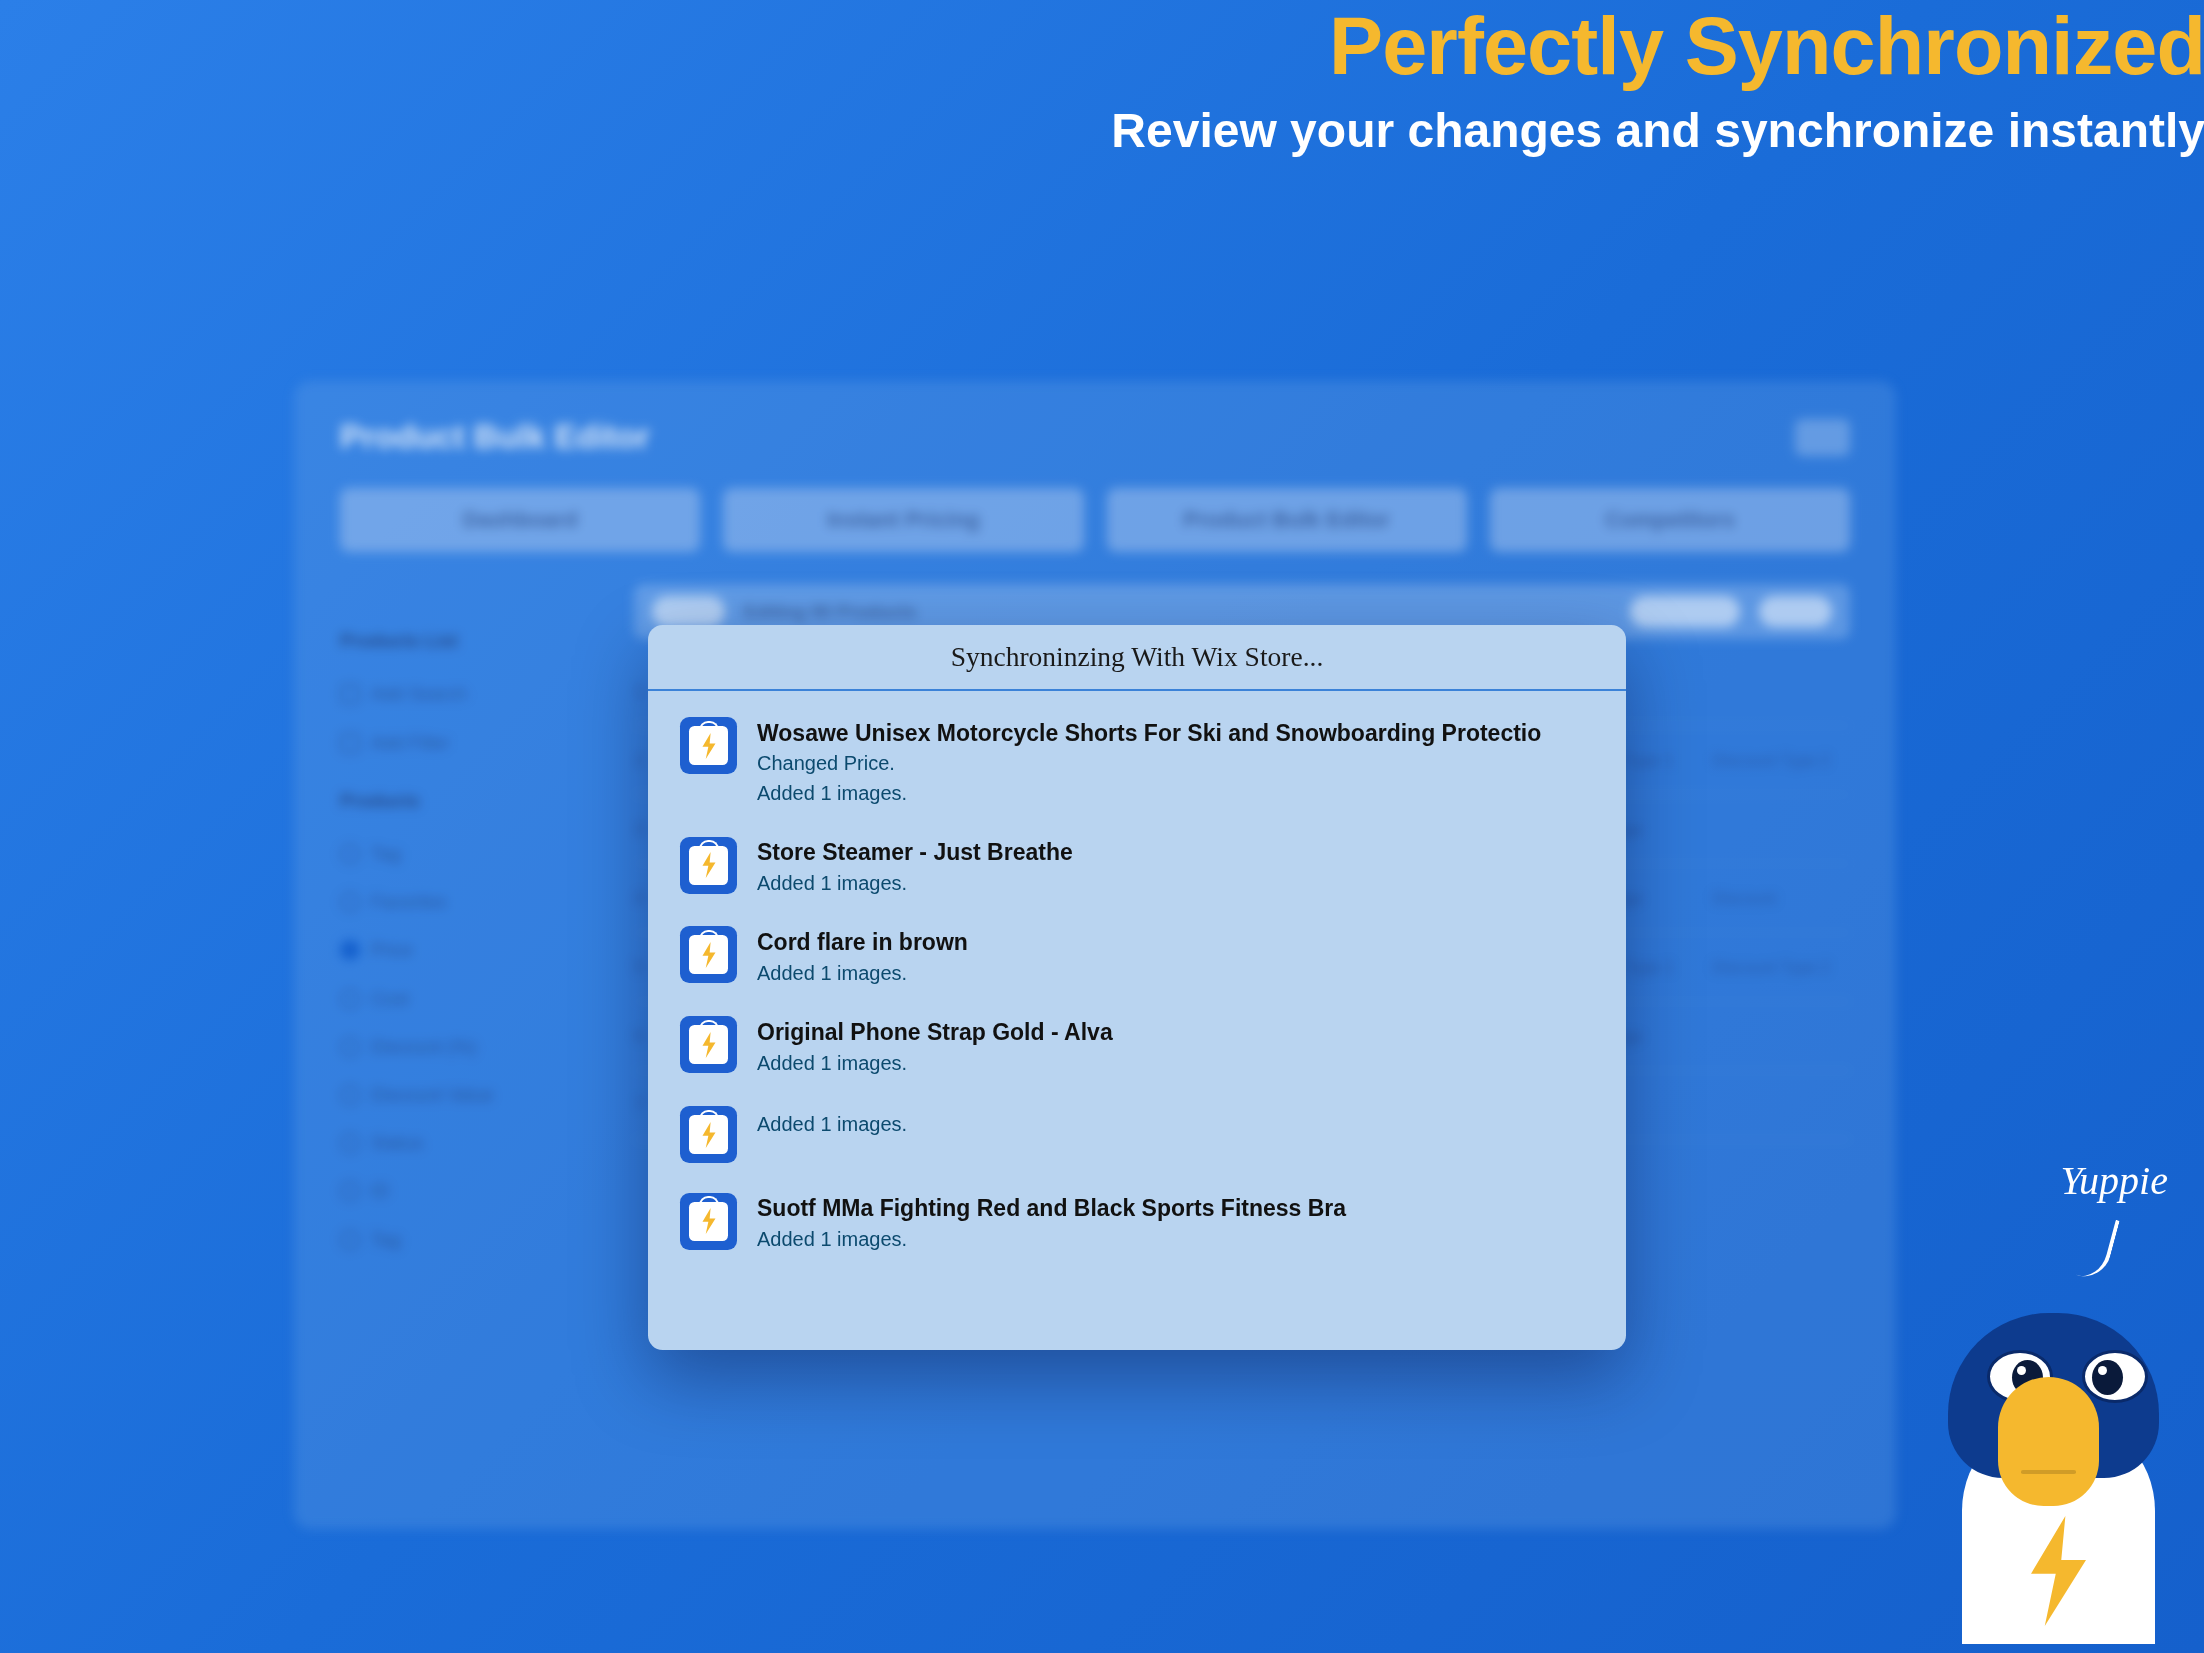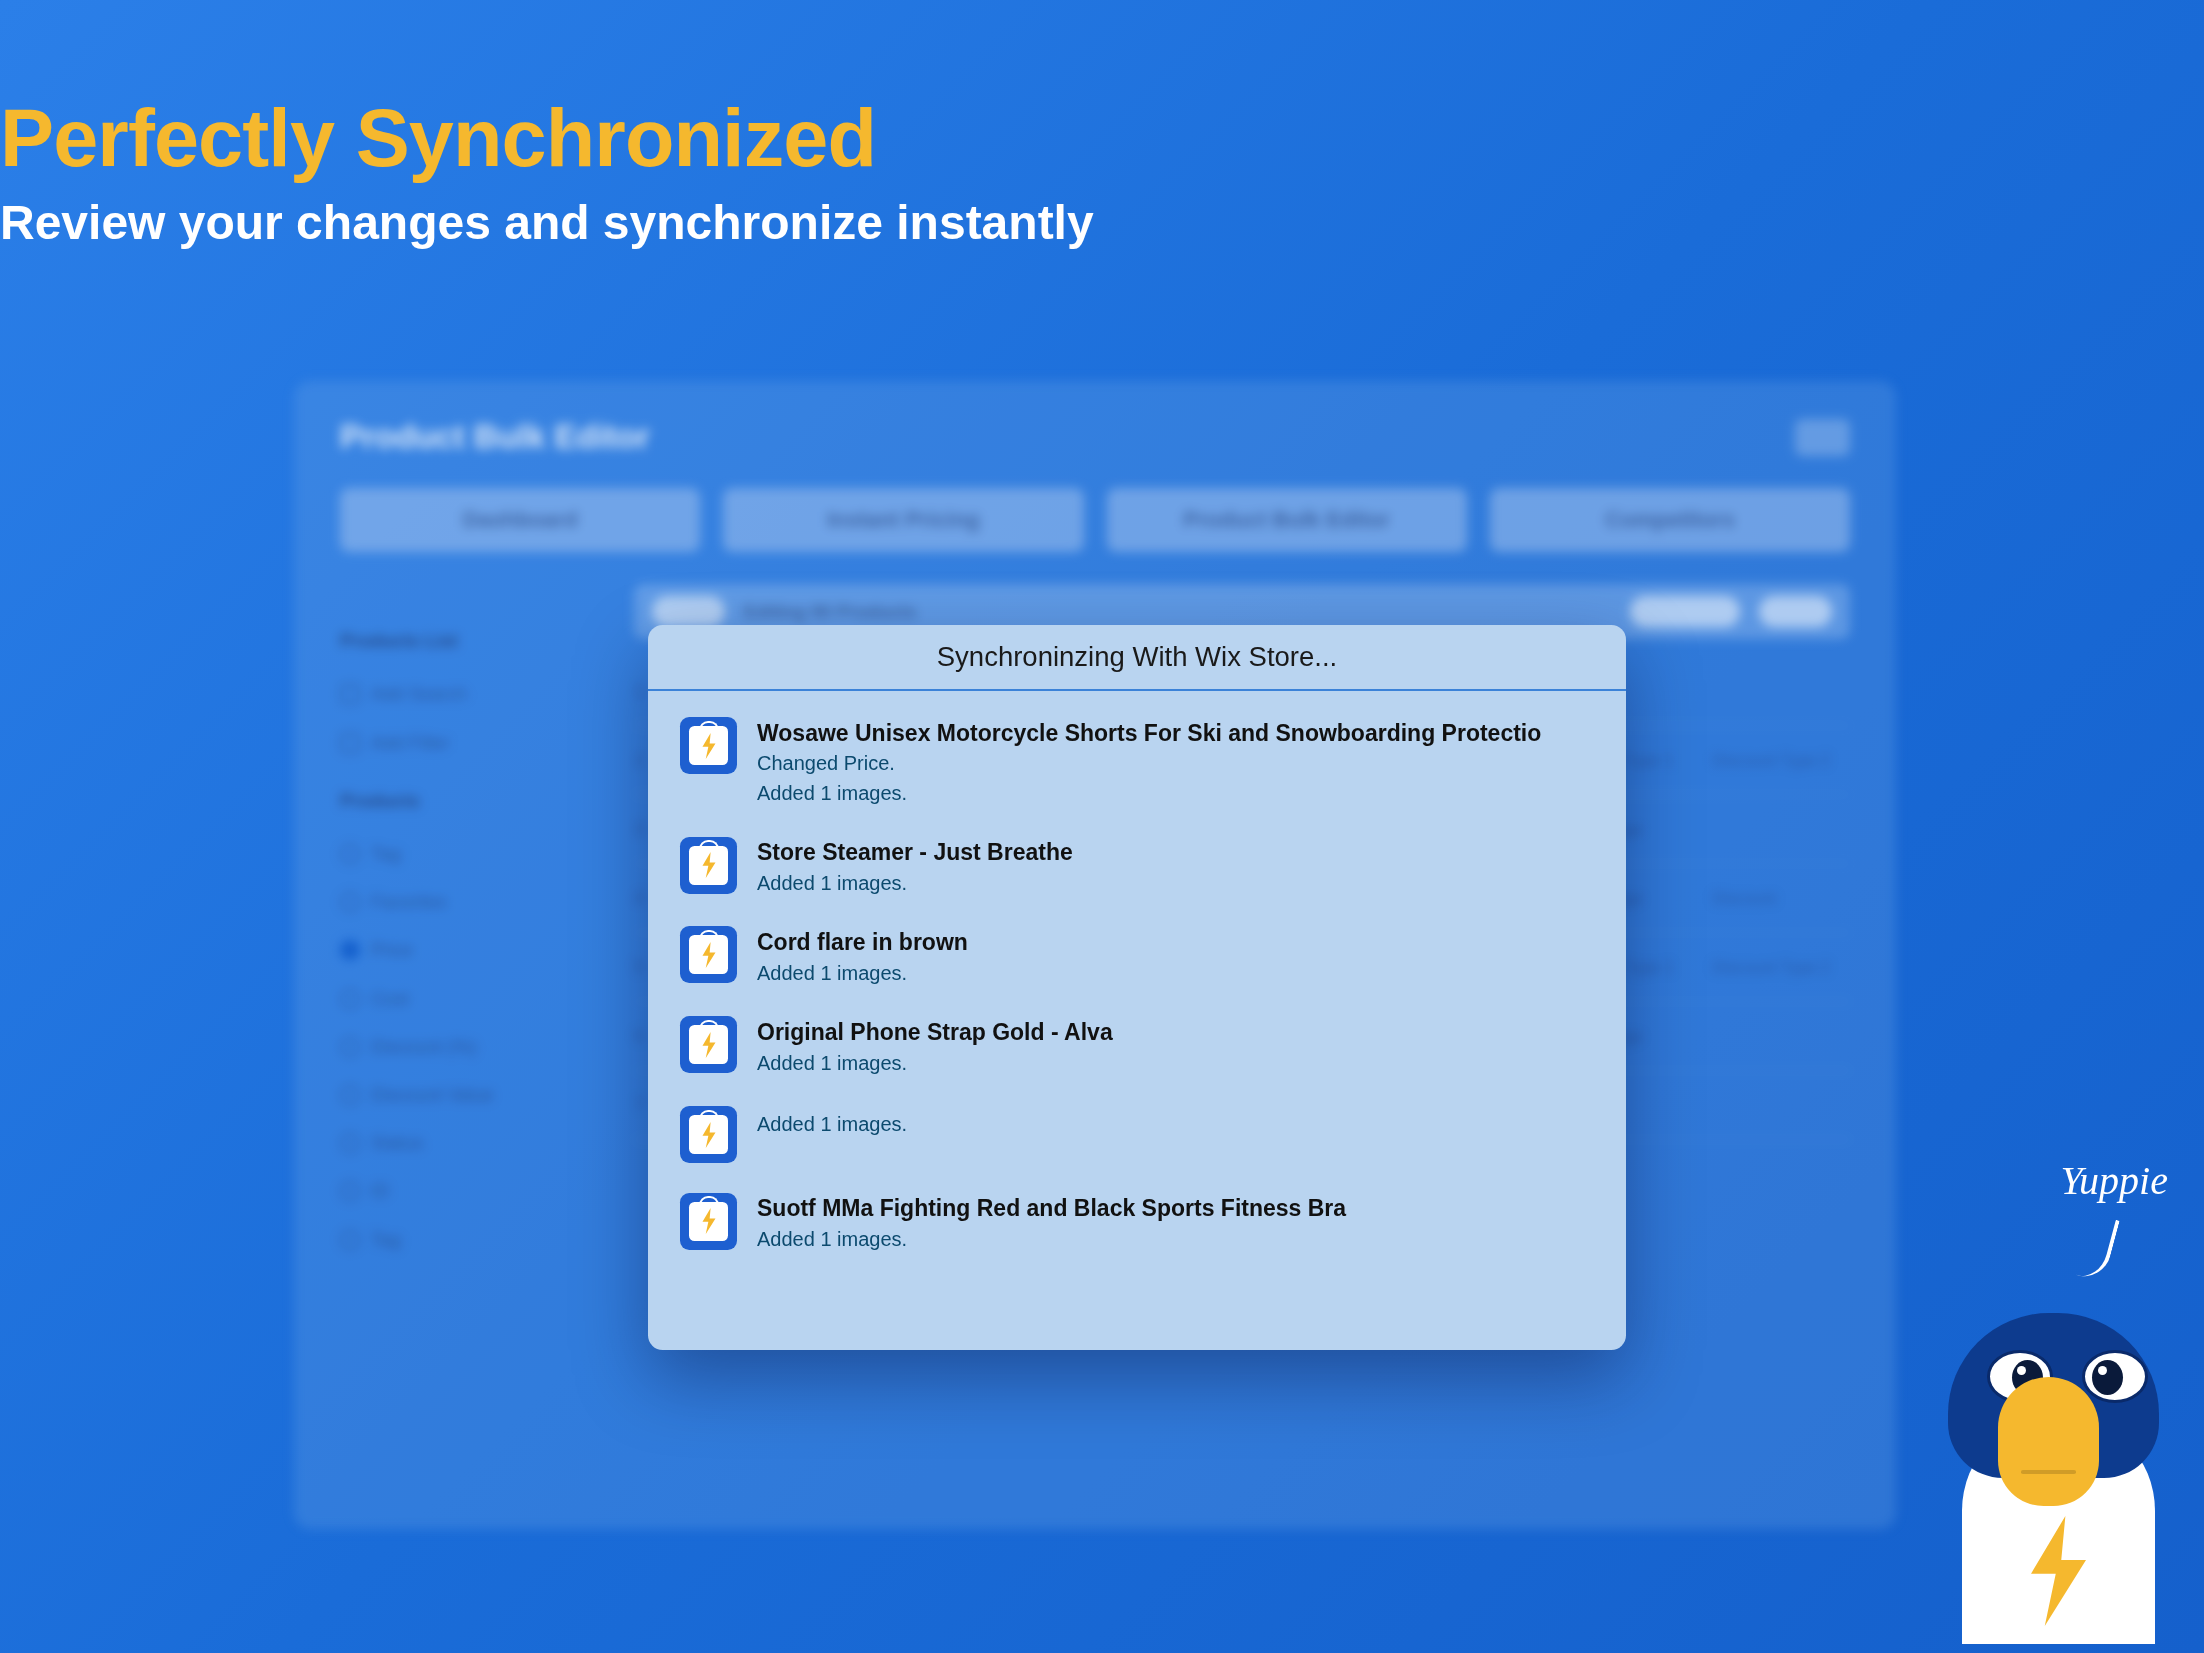--- a/index.html
+++ b/index.html
@@ -5,22 +5,21 @@
   * { margin: 0; padding: 0; box-sizing: border-box; }
   body {
     width: 2205px;
     height: 1654px;
     background: linear-gradient(135deg, #2b7fe8 0%, #1a6cd8 50%, #1560cc 100%);
     font-family: -apple-system, BlinkMacSystemFont, "Segoe UI", Arial, sans-serif;
     position: relative;
     overflow: hidden;
   }
   .hero {
-    text-align: left;
-    padding-top: 92px;
+    text-align: right;
   }
   .hero-title {
     color: #f5b82e;
     font-size: 81px;
     font-weight: 800;
     letter-spacing: -0.9px;
   }
   .hero-subtitle {
     color: #ffffff;
     font-size: 48px;
@@ -179,20 +178,21 @@
     border-radius: 14.7px;
     box-shadow: 0 27.5px 73px rgba(0,0,40,0.35);
     overflow: hidden;
   }
   .modal-header {
     height: 66px;
     border-bottom: 2.8px solid #3b82d8;
     display: flex;
     align-items: center;
     justify-content: center;
+    font-family: Liberation Serif, serif;
   }
   .modal-title {
     color: #1a1a1a;
     font-size: 27.5px;
     font-weight: 500;
   }
   .modal-body {
     padding: 13px 32px;
   }
   .sync-item {

